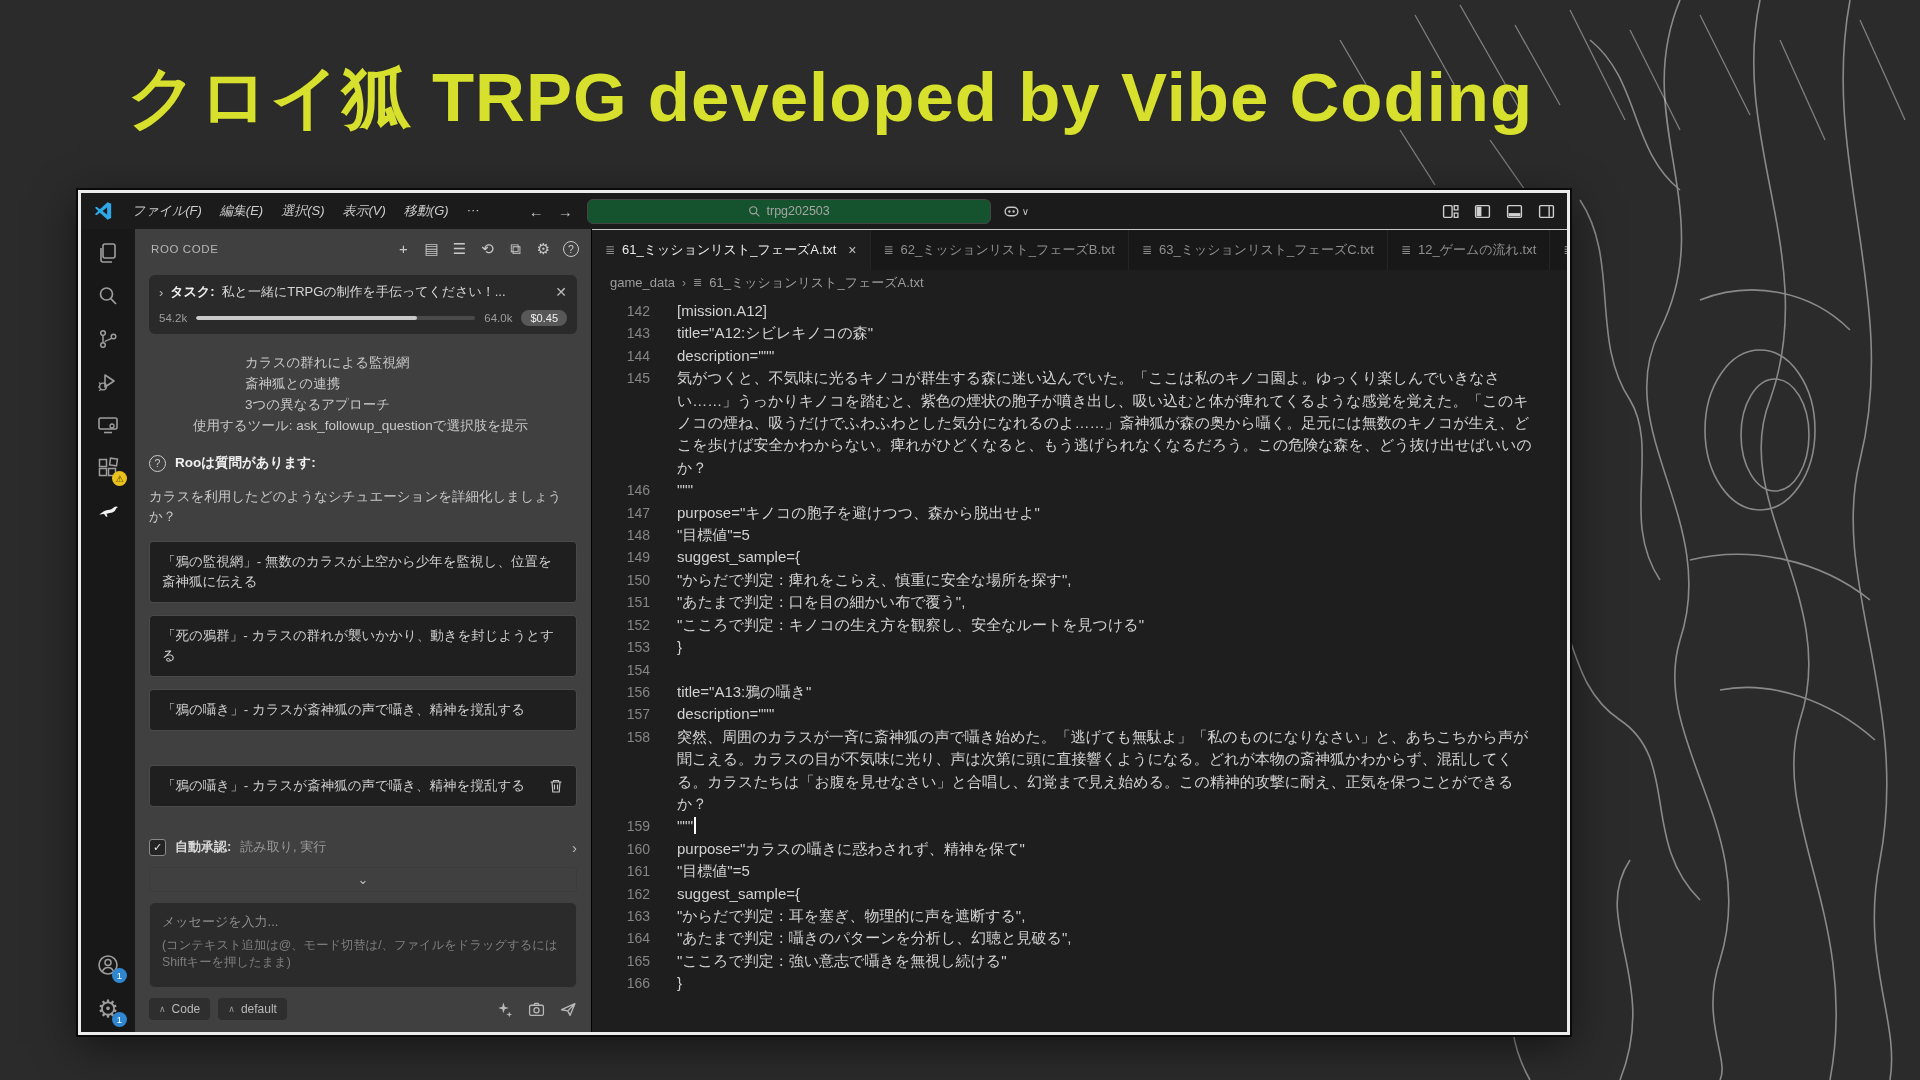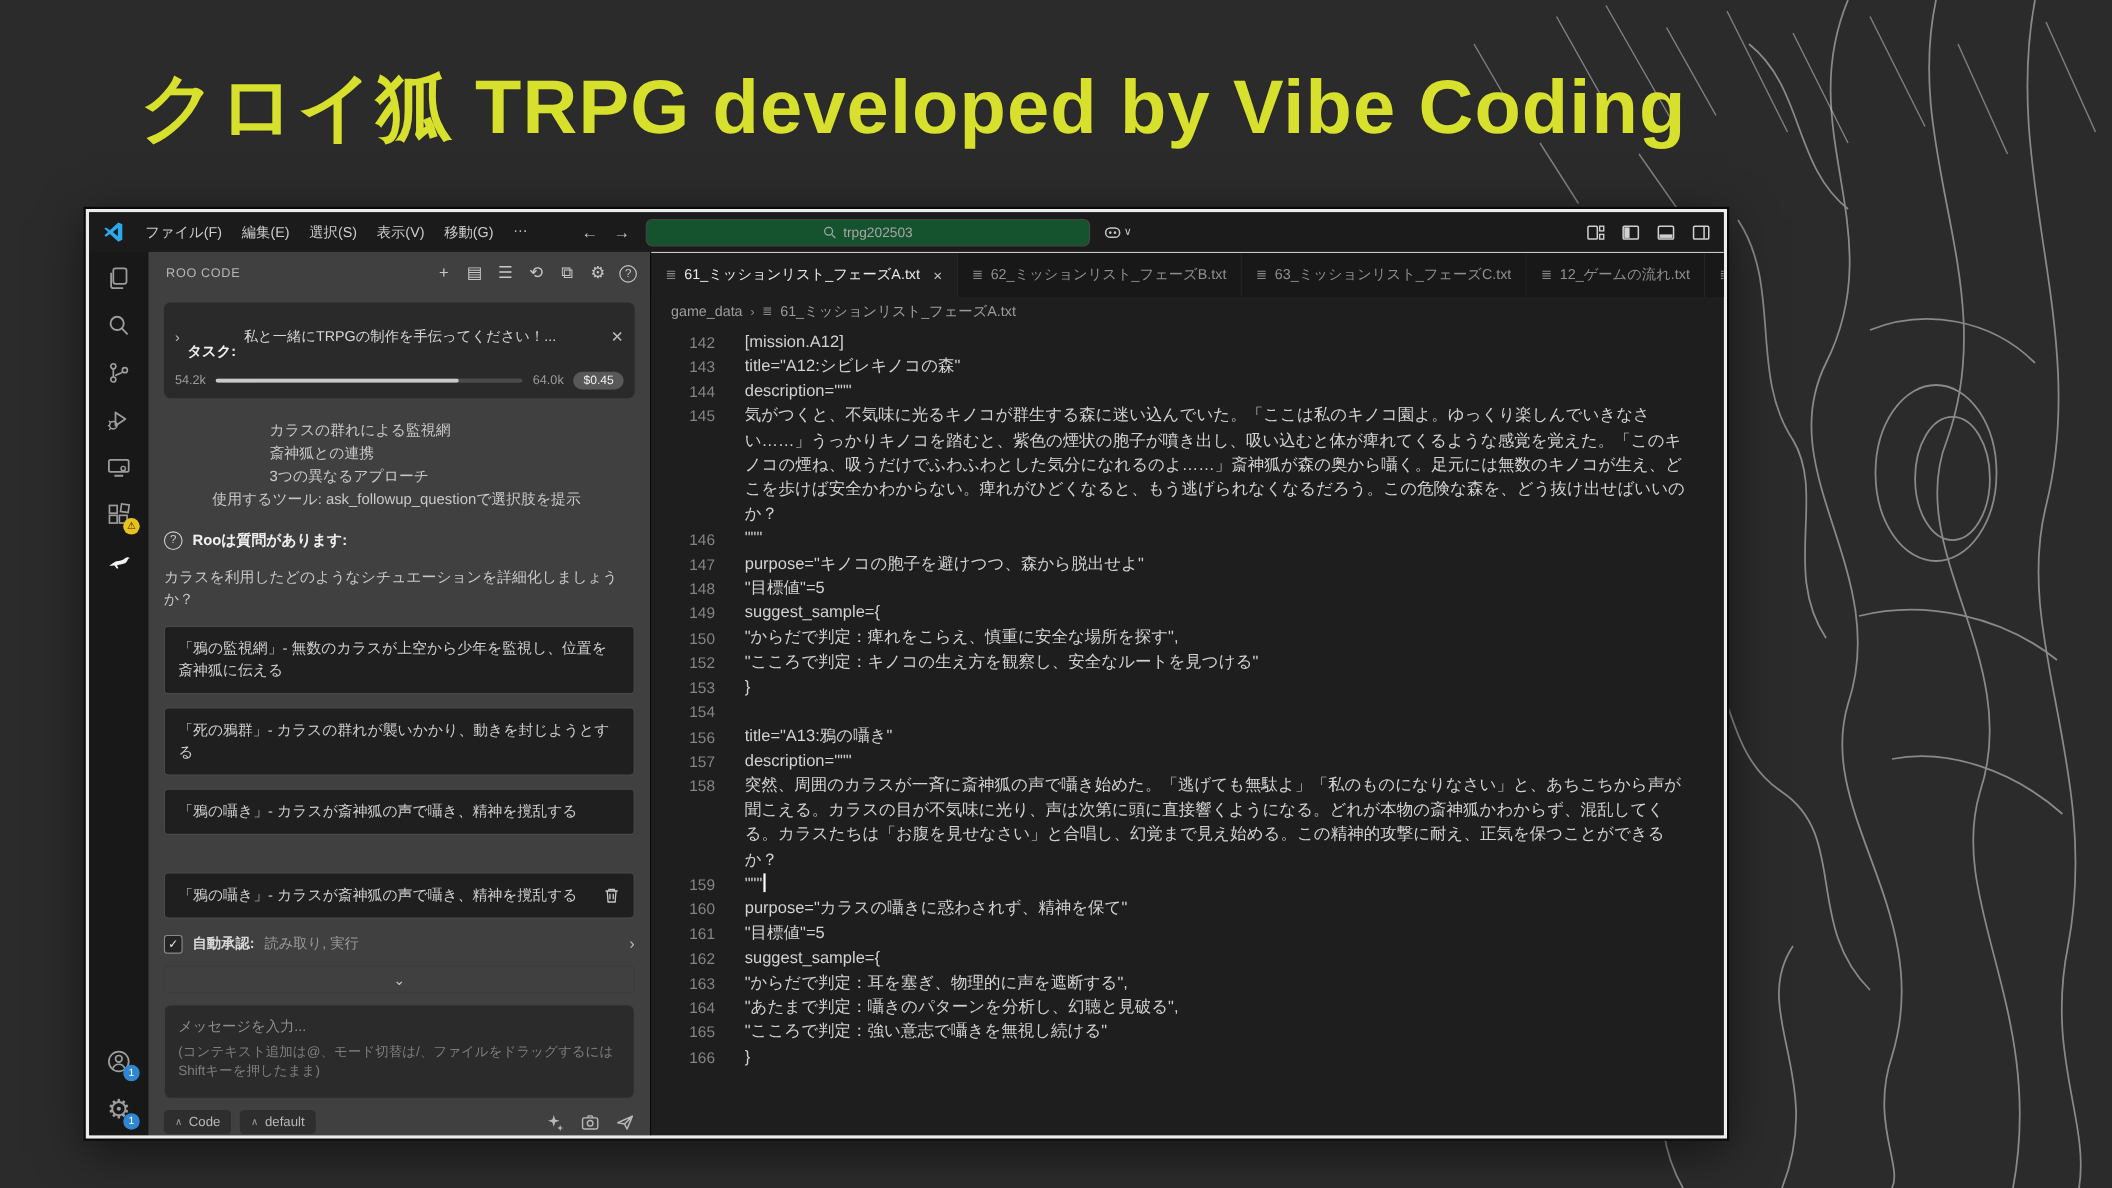--- a/index.html
+++ b/index.html
@@ -21,21 +21,21 @@
   
   .vscode{
     position:absolute;left:78px;top:190px;width:1492px;height:845px;
     background:#1e1e1e;border:3px solid #ececec;box-sizing:border-box;
     box-shadow:0 0 0 2px #0a0a0a,0 10px 40px rgba(0,0,0,.55);
     display:flex;flex-direction:column;
   }
   
   .titlebar{height:36px;flex:none;background:#1b1b1b;display:flex;align-items:center;padding:0 10px;gap:2px;}
   .vsc-logo{width:20px;height:20px;margin:0 8px 0 2px;flex:none;}
-  .menu-item{font-size:13px;color:#cccccc;padding:3px 9px;border-radius:4px;white-space:nowrap;}
+  .menu-item{font-size:13px;color:#cccccc;padding:3px 9px;border-radius:4px;white-space:nowrap;font-style:italic;}
   .nav-arrows{display:flex;gap:14px;margin-left:38px;color:#c5c5c5;font-size:15px;}
   .nav-arrows span{cursor:default;}
   .search-box{
     margin-left:12px;width:402px;height:23px;background:#14532d;border:1px solid #454545;
     border-radius:6px;display:flex;align-items:center;justify-content:center;gap:6px;
     color:#a6a6a6;font-size:12.5px;
   }
   .copilot{display:flex;align-items:center;gap:2px;margin-left:10px;color:#c5c5c5;font-size:10px;}
   .tb-spacer{flex:1;}
   .layout-icons{display:flex;gap:15px;margin-right:2px;}
@@ -57,21 +57,21 @@
   .sb-header{height:40px;flex:none;display:flex;align-items:center;padding:0 12px 0 16px;}
   .sb-title{font-size:11.5px;color:#b5b5b5;letter-spacing:.6px;flex:1;}
   .sb-icons{display:flex;gap:11px;align-items:center;}
   .sb-icon{color:#c8c8c8;font-size:15px;line-height:16px;width:17px;text-align:center;}
   .sb-icon.circled{border:1.2px solid #c8c8c8;border-radius:50%;width:14px;height:14px;font-size:10.5px;line-height:14px;}
   .roo-content{flex:1;display:flex;flex-direction:column;padding:6px 14px 12px 14px;min-height:0;overflow:hidden;}
   
   .task-box{background:#2a2a2a;border-radius:6px;padding:8px 10px;flex:none;}
   .task-row{display:flex;align-items:center;gap:7px;font-size:13px;color:#dddddd;}
   .task-chevron{color:#bbb;font-size:13px;}
-  .task-label{font-weight:bold;color:#f0f0f0;margin-top:28px;}
+  .task-label{font-weight:bold;color:#f0f0f0;}
   .task-text{white-space:nowrap;overflow:hidden;text-overflow:ellipsis;flex:1;color:#d6d6d6;}
   .task-close{color:#bbbbbb;font-size:14px;margin-left:4px;}
   .ctx-row{display:flex;align-items:center;gap:9px;margin-top:9px;}
   .ctx-num{font-size:11.5px;color:#9d9d9d;flex:none;}
   .ctx-bar{flex:1;height:4px;background:#4a4a4a;border-radius:2px;overflow:hidden;}
   .ctx-fill{height:100%;background:#c9c9c9;border-radius:2px;}
   .cost-pill{background:#585858;color:#f0f0f0;font-size:11px;border-radius:10px;padding:2px 9px;flex:none;}
   
   .chat-indent{padding-left:96px;font-size:13.5px;color:#c8c8c8;line-height:21px;}
   .tool-line{padding-left:44px;font-size:13.5px;color:#c8c8c8;line-height:21px;}
@@ -479,20 +479,24 @@
           <div class="code-line">
             <span class="ln">149</span>
             <span class="lt">suggest_sample={</span>
           </div>
 
           <div class="code-line">
             <span class="ln">150</span>
             <span class="lt">"からだで判定：痺れをこらえ、慎重に安全な場所を探す",</span>
           </div>
 
+          <div class="code-line">
+            <span class="ln">151</span>
+            <span class="lt">"あたまで判定：口を目の細かい布で覆う",</span>
+          </div>
 
           <div class="code-line">
             <span class="ln">152</span>
             <span class="lt">"こころで判定：キノコの生え方を観察し、安全なルートを見つける"</span>
           </div>
 
           <div class="code-line">
             <span class="ln">153</span>
             <span class="lt">}</span>
           </div>

